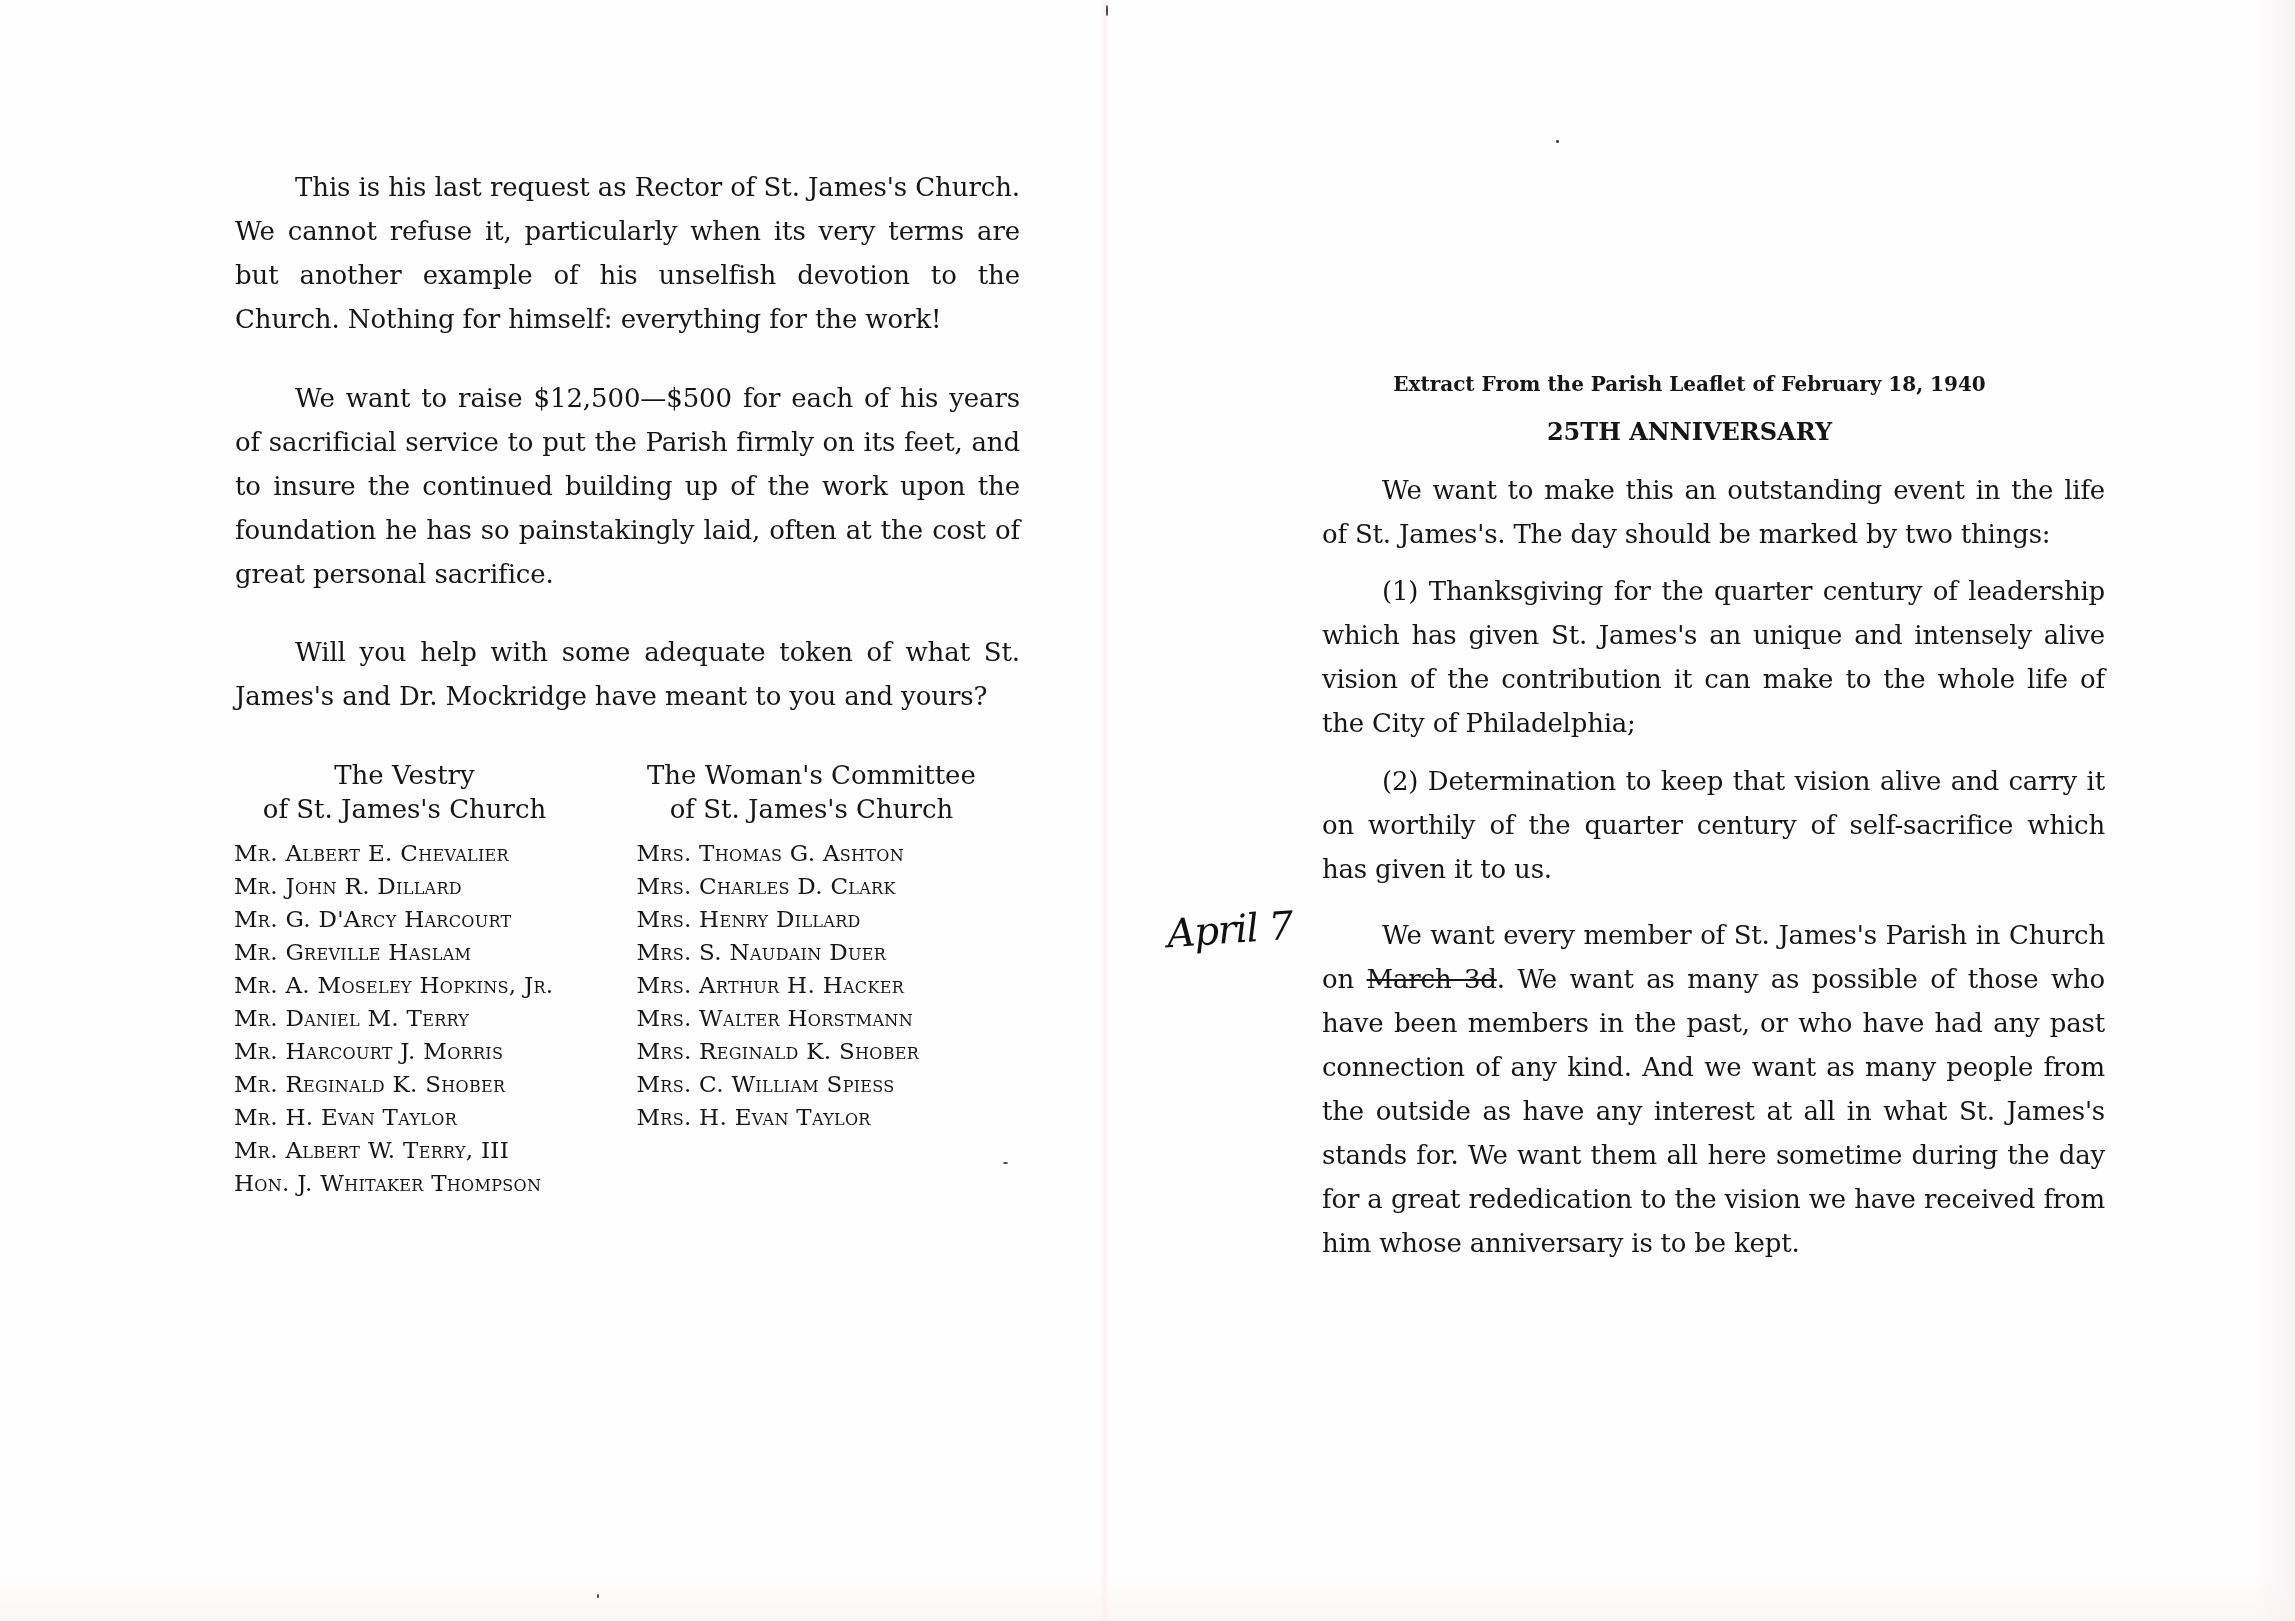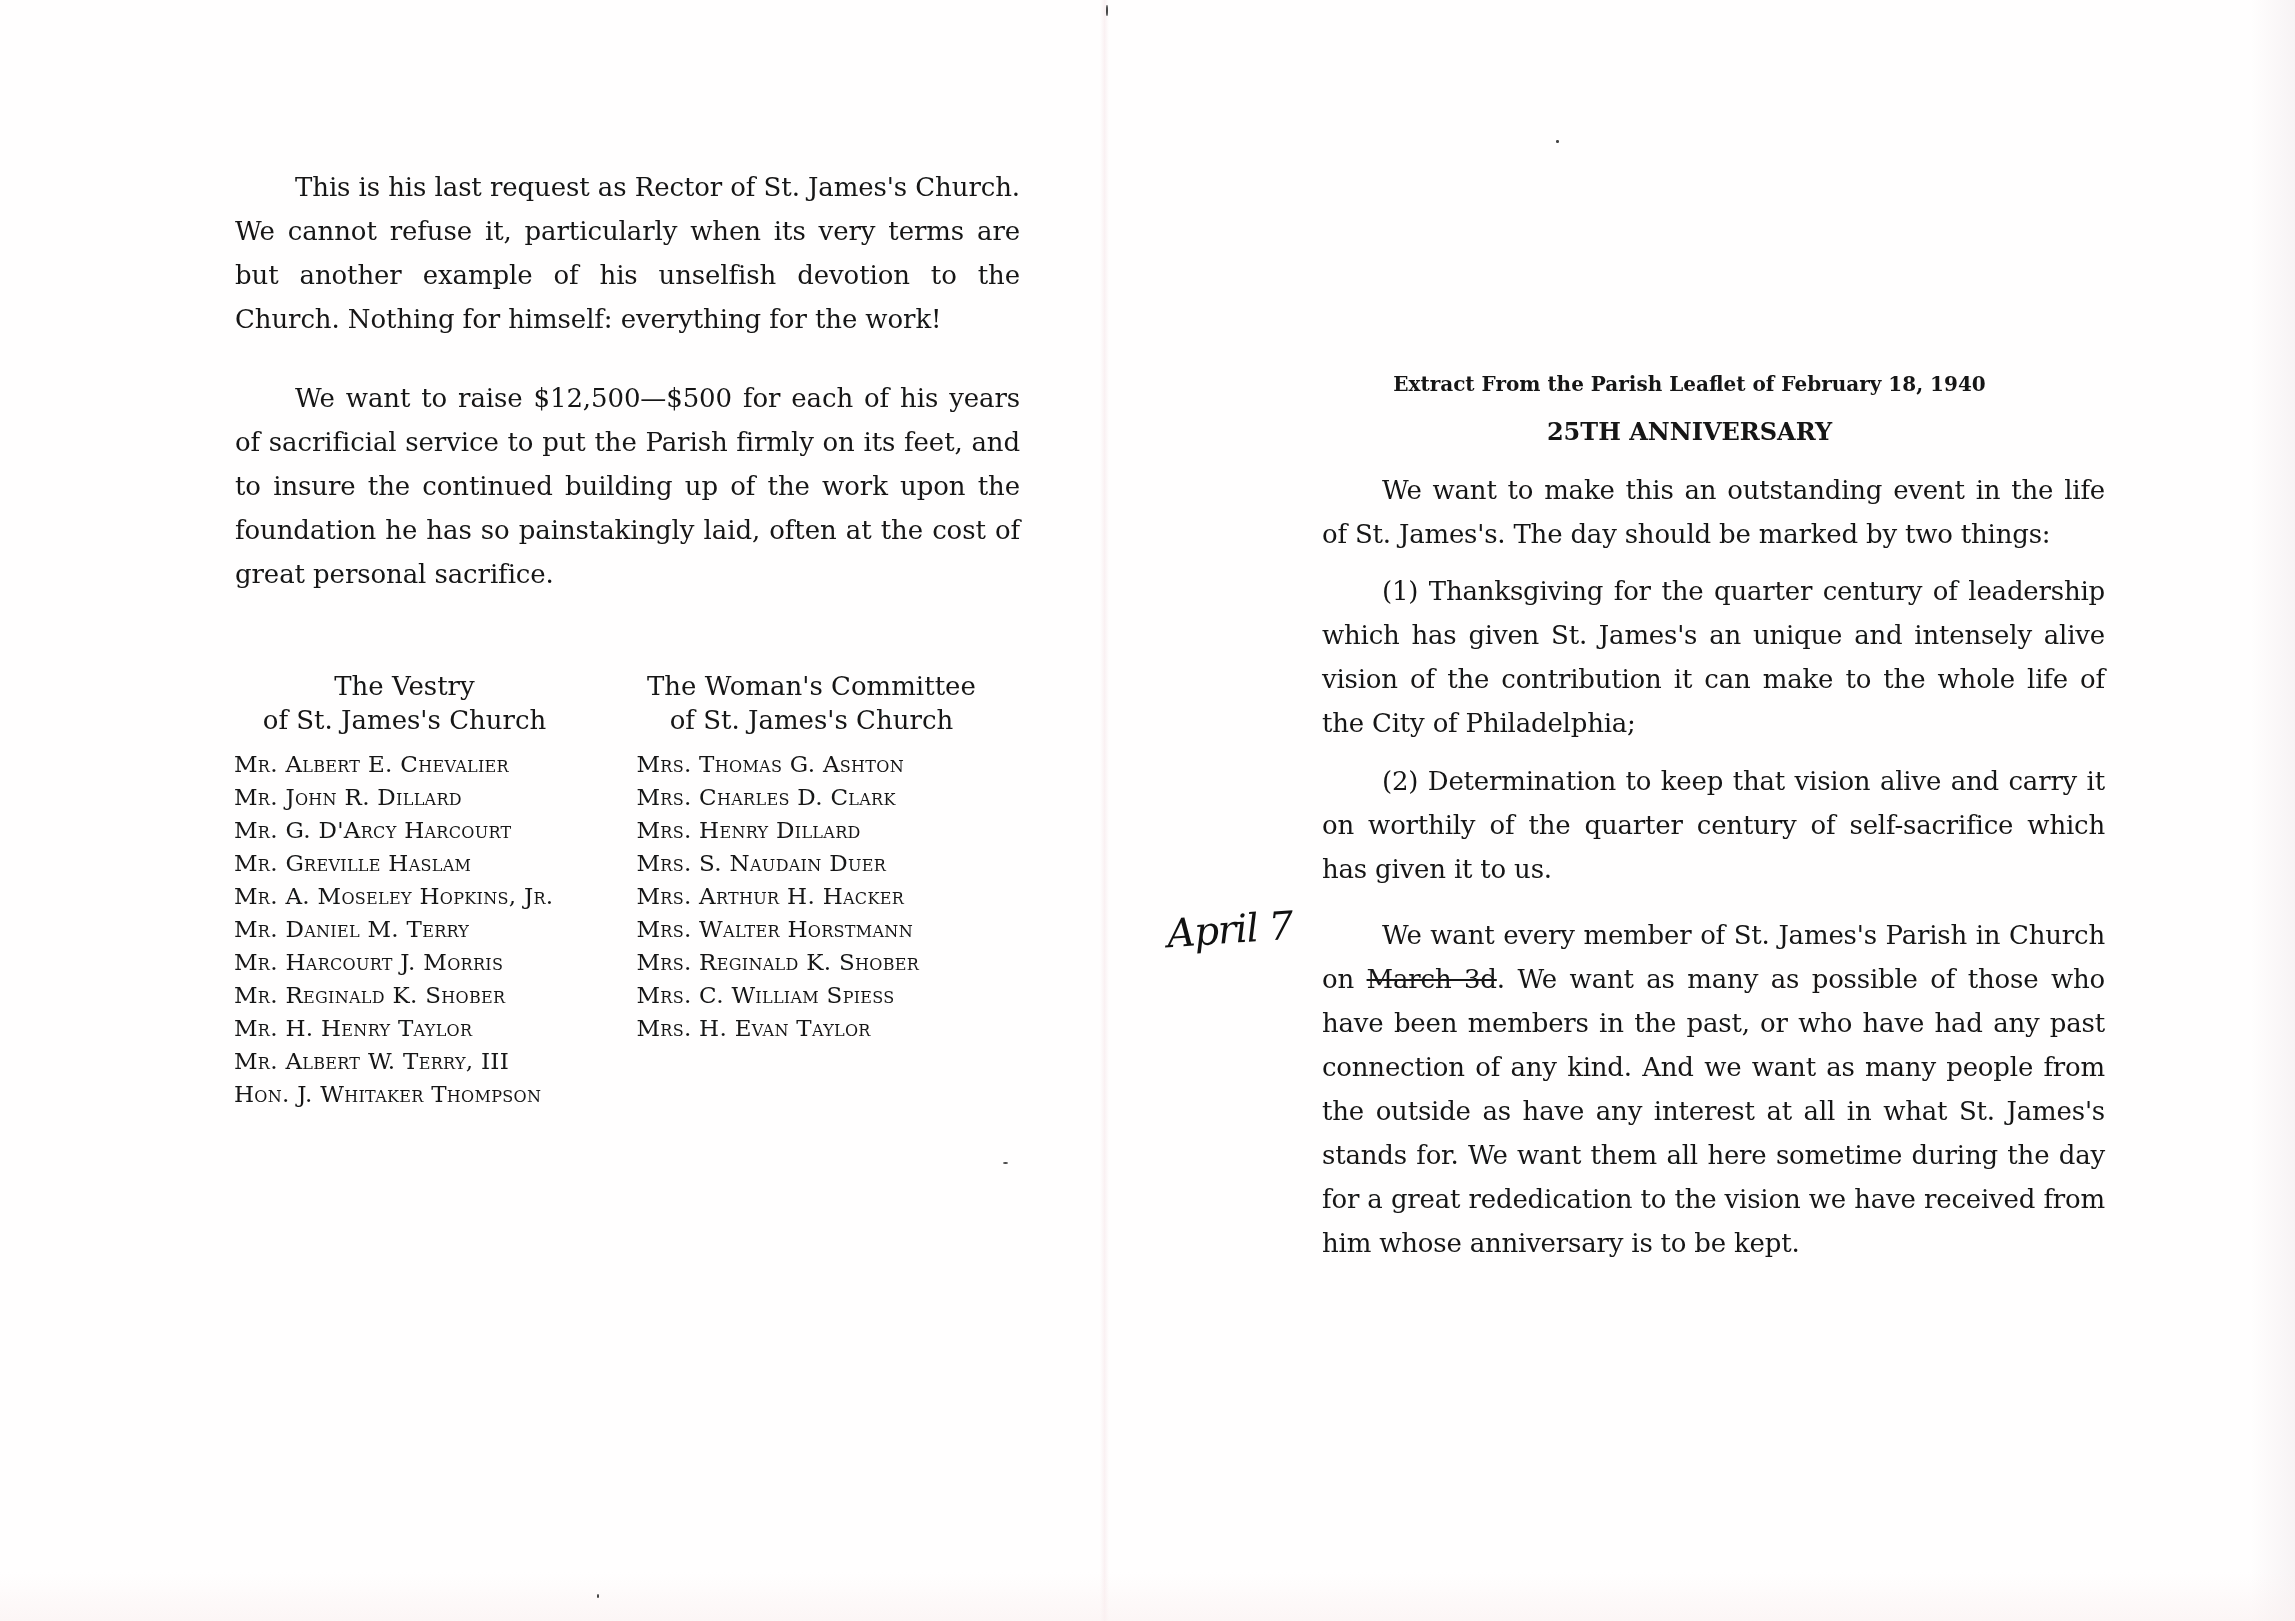--- a/index.html
+++ b/index.html
@@ -52,35 +52,36 @@
 
 <div class="fold"></div>
 <div class="edge-right"></div>
 <div class="edge-bottom"></div>
 
 <div class="col left">
   <p class="body"><span class="indent"></span><span>This is his last request as Rector of St. James's Church. We cannot refuse it, particularly when its very terms are but another example of his unselfish devotion to the Church. Nothing for himself: everything for the work!</span></p>
   <div class="gap1"></div>
   <p class="body"><span class="indent"></span><span>We want to raise $12,500—$500 for each of his years of sacrificial service to put the Parish firmly on its feet, and to insure the continued building up of the work upon the foundation he has so painstakingly laid, often at the cost of great personal sacrifice.</span></p>
   <div class="gap2"></div>
+  <p class="body"><span class="indent"></span><span>Will you help with some adequate token of what St. James's and Dr. Mockridge have meant to you and yours?</span></p>
 
   <div class="sig-row">
     <div class="sig-col vestry">
       <div class="sig-head">The Vestry</div>
       <div class="sig-head">of St. James's Church</div>
       <div class="names" id="vestry-names">
           <div class="name">Mr. Albert E. Chevalier</div>
           <div class="name">Mr. John R. Dillard</div>
           <div class="name">Mr. G. D'Arcy Harcourt</div>
           <div class="name">Mr. Greville Haslam</div>
           <div class="name">Mr. A. Moseley Hopkins, Jr.</div>
           <div class="name">Mr. Daniel M. Terry</div>
           <div class="name">Mr. Harcourt J. Morris</div>
           <div class="name">Mr. Reginald K. Shober</div>
-          <div class="name">Mr. H. Henry Taylor</div>
+          <div class="name">Mr. H. Evan Taylor</div>
           <div class="name">Mr. Albert W. Terry, III</div>
           <div class="name">Hon. J. Whitaker Thompson</div>
         </div>
     </div>
     <div class="sig-col women">
       <div class="sig-head">The Woman's Committee</div>
       <div class="sig-head">of St. James's Church</div>
       <div class="names" id="women-names">
           <div class="name">Mrs. Thomas G. Ashton</div>
           <div class="name">Mrs. Charles D. Clark</div>

